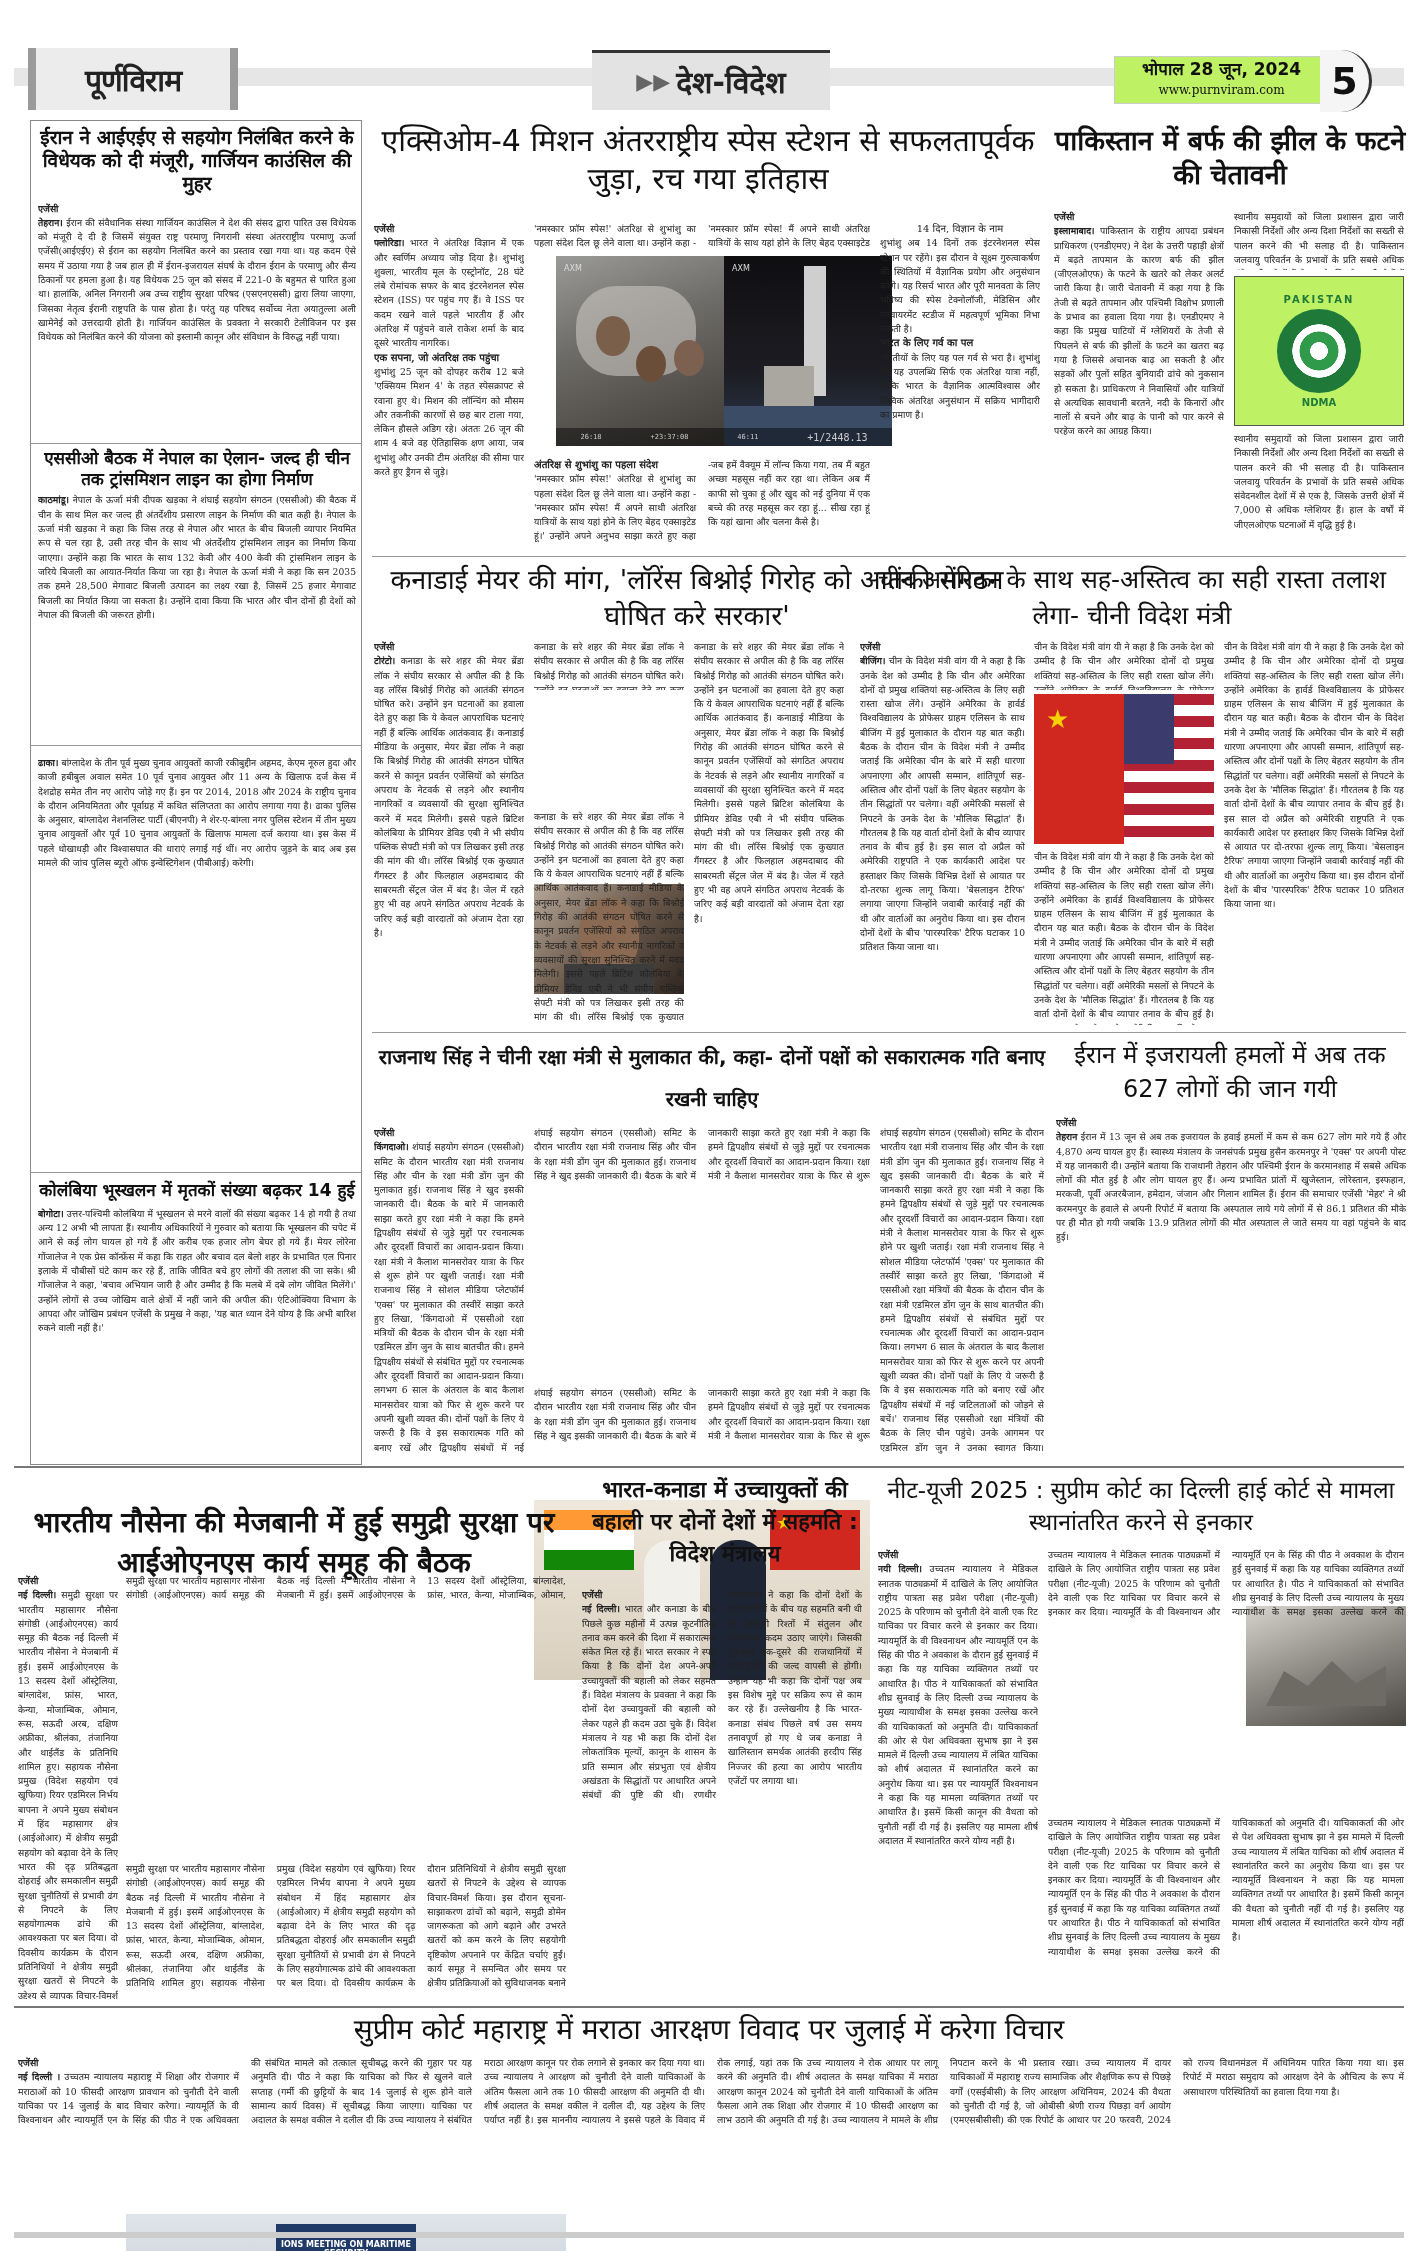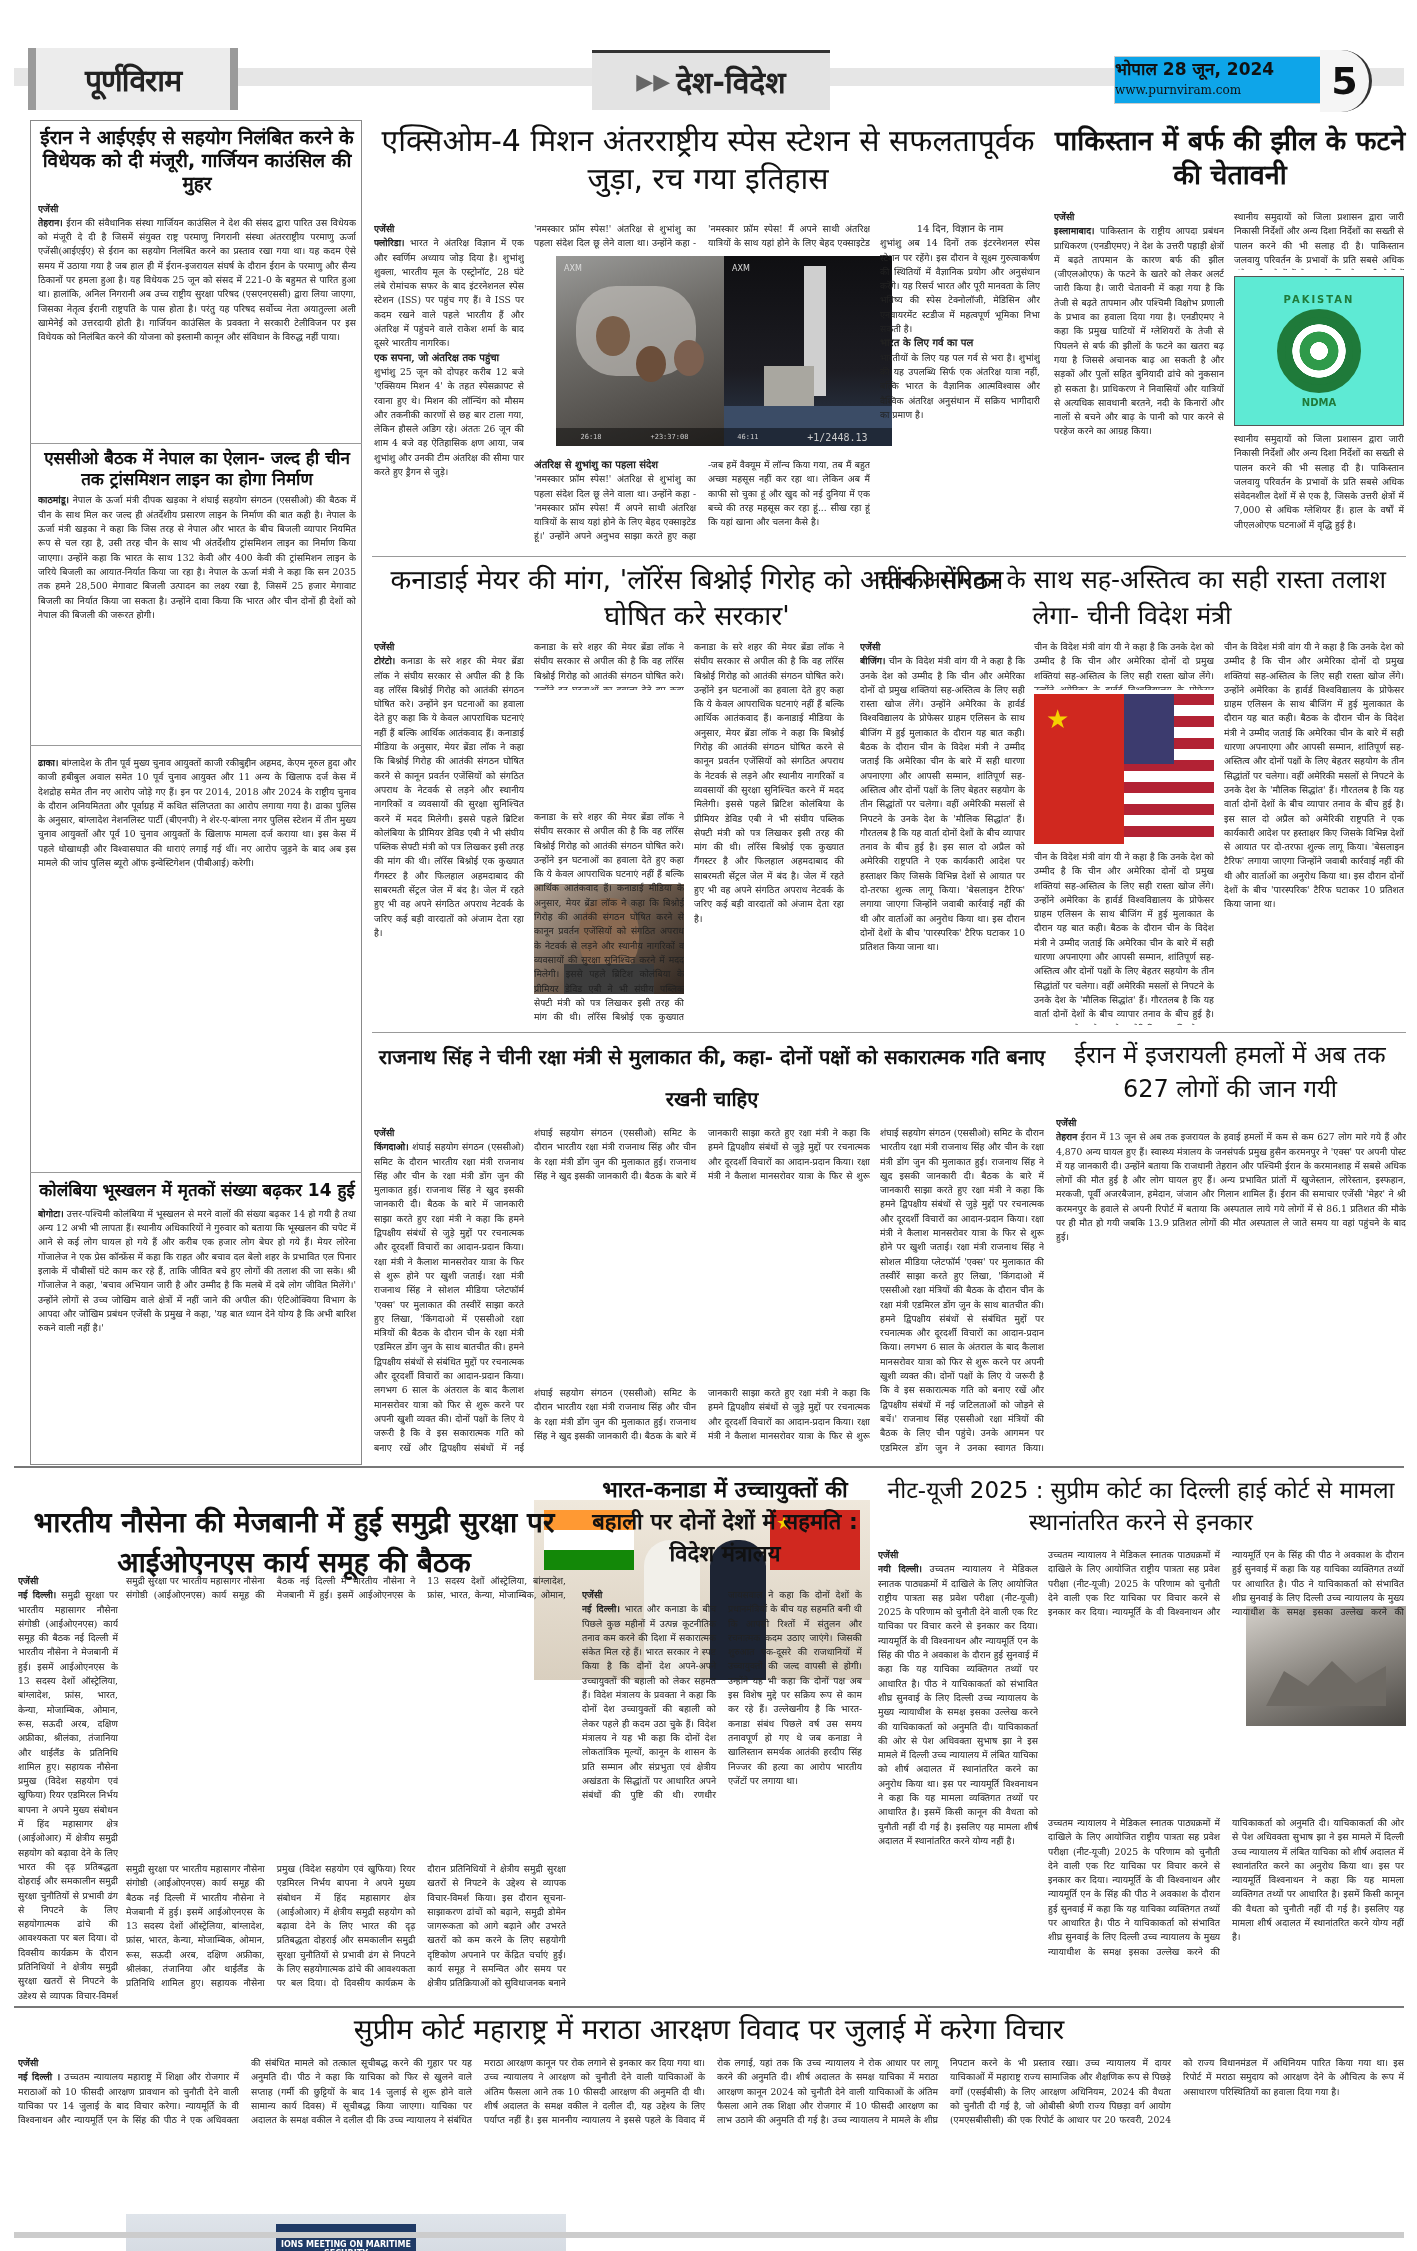--- a/index.html
+++ b/index.html
@@ -5,21 +5,21 @@
   * { box-sizing: border-box; margin: 0; padding: 0; }
   body { width: 1417px; height: 2251px; background: #fff; font-family: "DejaVu Serif", serif; color: #111; position: relative; overflow: hidden; }
   .abs { position: absolute; }
   
   .mast-bar { left: 14px; top: 68px; width: 1390px; height: 18px; background: #e6e6e6; }
   .mast-logo { left: 28px; top: 48px; width: 210px; height: 62px; background: #ececec; border-left: 8px solid #9a9a9a; border-right: 8px solid #9a9a9a; display: flex; align-items: center; justify-content: center; }
   .mast-logo span { font-family: "DejaVu Sans", sans-serif; font-weight: bold; font-size: 30px; color: #222; letter-spacing: -1px; }
   .mast-section { left: 592px; top: 50px; width: 238px; height: 60px; background: #e3e3e3; border-top: 3px solid #333; display: flex; align-items: center; justify-content: center; gap: 6px; }
   .mast-section .arrows { color: #666; font-size: 22px; font-family: "DejaVu Sans", sans-serif; }
   .mast-section .label { font-family: "DejaVu Sans", sans-serif; font-weight: bold; font-size: 30px; color: #222; }
-  .mast-date { left: 1114px; top: 56px; width: 215px; height: 48px; background: #0ea5e9; border: 1px solid #ccc; }
+  .mast-date { left: 1114px; top: 56px; width: 215px; height: 48px; background: #bef264; border: 1px solid #ccc; text-align: center; }
   .mast-date .d { font-family: "DejaVu Sans", sans-serif; font-weight: bold; font-size: 17px; line-height: 24px; }
   .mast-date .u { font-size: 12px; line-height: 18px; }
   .mast-page { left: 1320px; top: 50px; width: 52px; height: 62px; border-radius: 0 40px 40px 0; background: #f5f5f5; border-right: 3px solid #333; display: flex; align-items: center; justify-content: center; font-family: "DejaVu Sans", sans-serif; font-weight: bold; font-size: 38px; }
 
   
   .box { border: 1px solid #888; }
   .head { font-family: "DejaVu Sans", sans-serif; font-weight: bold; text-align: center; line-height: 1.22; color: #111; }
   .head.light { font-weight: normal; }
   .body { font-size: 9.2px; line-height: 14.3px; text-align: justify; color: #222; }
   .cols6 { column-count: 6; column-gap: 12px; }
@@ -133,21 +133,21 @@
   <div class="head" style="font-size:27px;line-height:34px;">पाकिस्तान में बर्फ की झील के फटने की चेतावनी</div>
 </div>
 <div class="abs body" style="left:1054px;top:210px;width:170px;height:342px;overflow:hidden;">
   <span class="agency">एजेंसी</span>
   <span class="dateline">इस्लामाबाद।</span>
   <span>पाकिस्तान के राष्ट्रीय आपदा प्रबंधन प्राधिकरण (एनडीएमए) ने देश के उत्तरी पहाड़ी क्षेत्रों में बढ़ते तापमान के कारण बर्फ की झील (जीएलओएफ) के फटने के खतरे को लेकर अलर्ट जारी किया है। जारी चेतावनी में कहा गया है कि तेजी से बढ़ते तापमान और पश्चिमी विक्षोभ प्रणाली के प्रभाव का हवाला दिया गया है। एनडीएमए ने कहा कि प्रमुख घाटियों में ग्लेशियरों के तेजी से पिघलने से बर्फ की झीलों के फटने का खतरा बढ़ गया है जिससे अचानक बाढ़ आ सकती है और सड़कों और पुलों सहित बुनियादी ढांचे को नुकसान हो सकता है। प्राधिकरण ने निवासियों और यात्रियों से अत्यधिक सावधानी बरतने, नदी के किनारों और नालों से बचने और बाढ़ के पानी को पार करने से परहेज करने का आग्रह किया।</span>
 </div>
 <div class="abs body" style="left:1234px;top:210px;width:170px;height:60px;overflow:hidden;">
   <span>स्थानीय समुदायों को जिला प्रशासन द्वारा जारी निकासी निर्देशों और अन्य दिशा निर्देशों का सख्ती से पालन करने की भी सलाह दी है। पाकिस्तान जलवायु परिवर्तन के प्रभावों के प्रति सबसे अधिक संवेदनशील देशों में से एक है, जिसके उत्तरी क्षेत्रों में 7,000 से अधिक ग्लेशियर हैं। हाल के वर्षों में जीएलओएफ घटनाओं में वृद्धि हुई है।</span>
 </div>
-<div class="abs" style="left:1234px;top:276px;width:170px;height:150px;border:1px solid #555;background:#5eead4;display:flex;flex-direction:column;align-items:center;justify-content:center;">
+<div class="abs" style="left:1234px;top:276px;width:170px;height:150px;border:1px solid #555;background:#bef264;display:flex;flex-direction:column;align-items:center;justify-content:center;">
   <span style="color:#1f7a3a;font-size:10px;font-weight:bold;font-family:'DejaVu Sans',sans-serif;letter-spacing:2px;">PAKISTAN</span>
   <div style="width:84px;height:84px;border-radius:50%;border:8px solid #1f7a3a;background:radial-gradient(circle,#fff 0 18%,#2f9a4a 19% 40%,#fff 41% 55%,#1f7a3a 56%);margin:4px 0;"></div>
   <span style="color:#1f7a3a;font-size:10px;font-weight:bold;font-family:'DejaVu Sans',sans-serif;">NDMA</span>
 </div>
 <div class="abs body" style="left:1234px;top:432px;width:170px;height:120px;overflow:hidden;">
   <span>स्थानीय समुदायों को जिला प्रशासन द्वारा जारी निकासी निर्देशों और अन्य दिशा निर्देशों का सख्ती से पालन करने की भी सलाह दी है। पाकिस्तान जलवायु परिवर्तन के प्रभावों के प्रति सबसे अधिक संवेदनशील देशों में से एक है, जिसके उत्तरी क्षेत्रों में 7,000 से अधिक ग्लेशियर हैं। हाल के वर्षों में जीएलओएफ घटनाओं में वृद्धि हुई है।</span>
 </div>
 
 <div class="abs rule" style="left:372px;top:556px;width:1034px;"></div>
 

